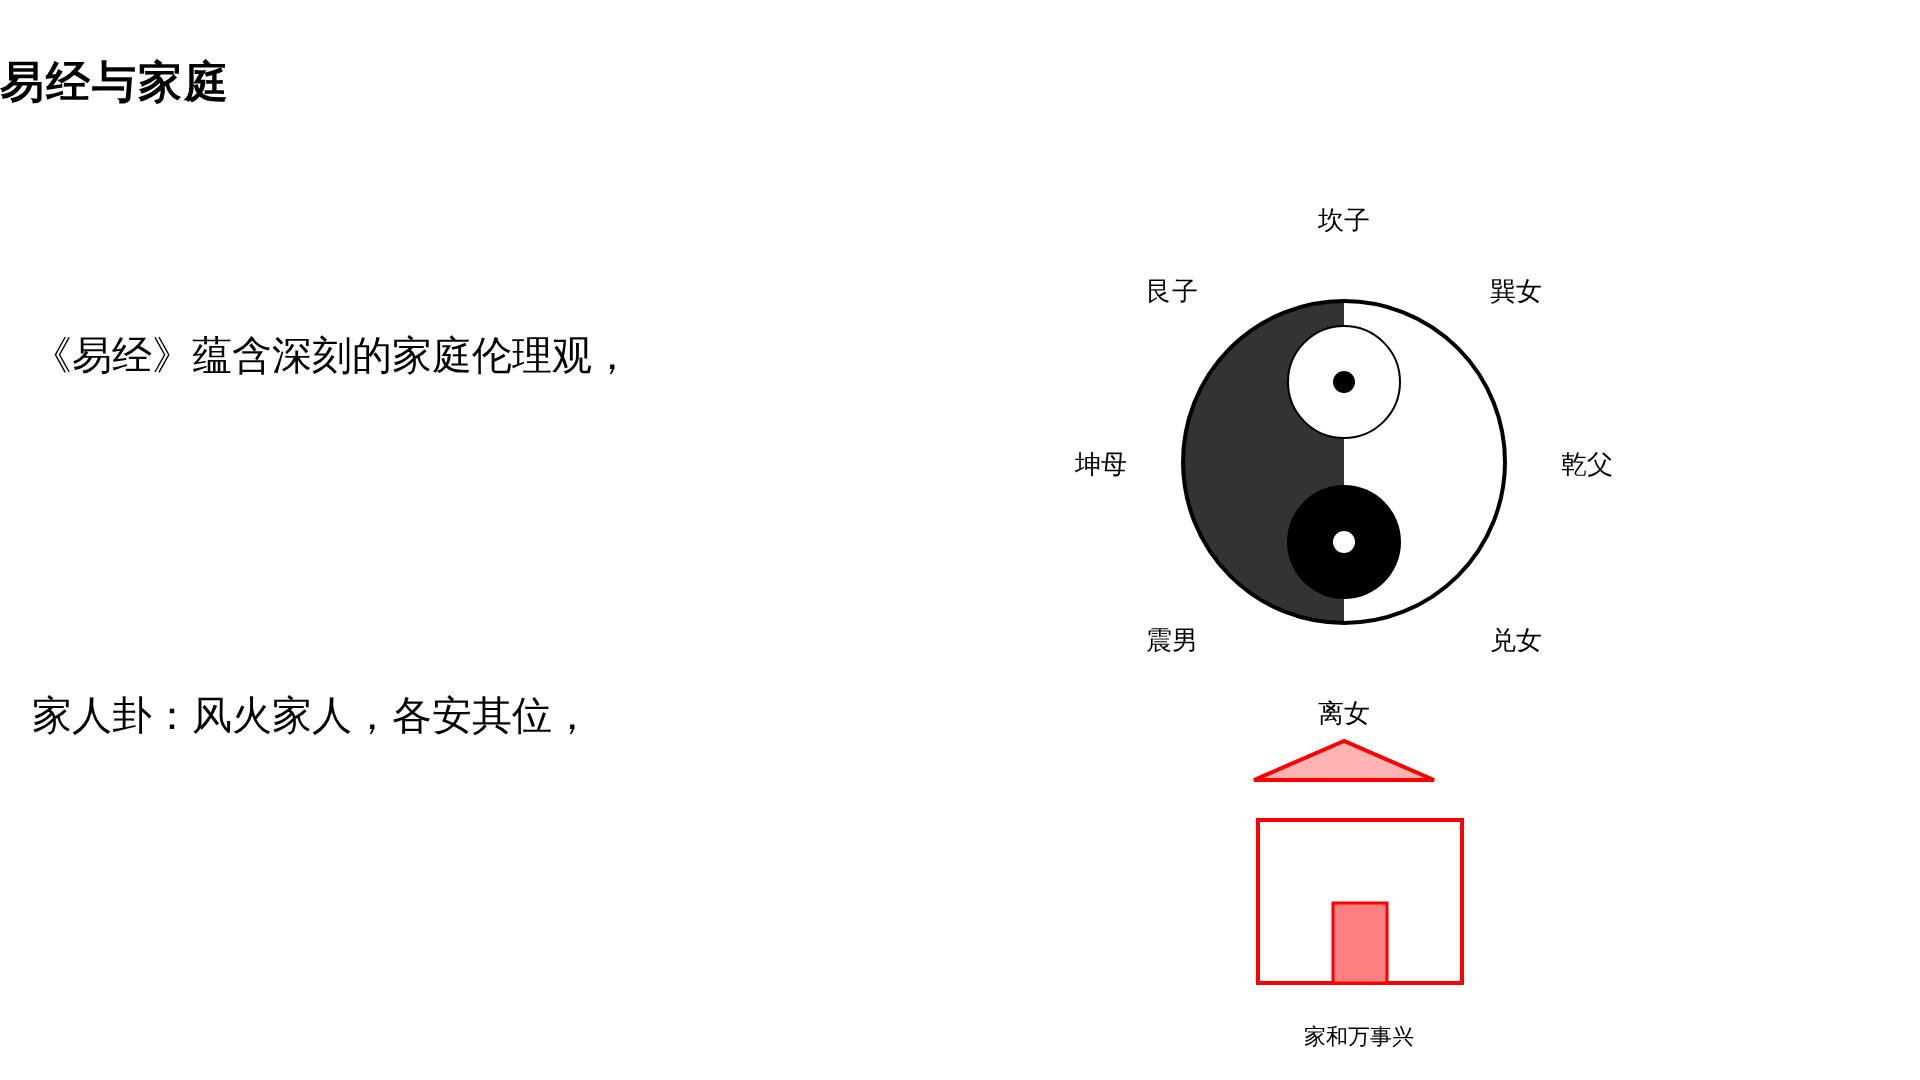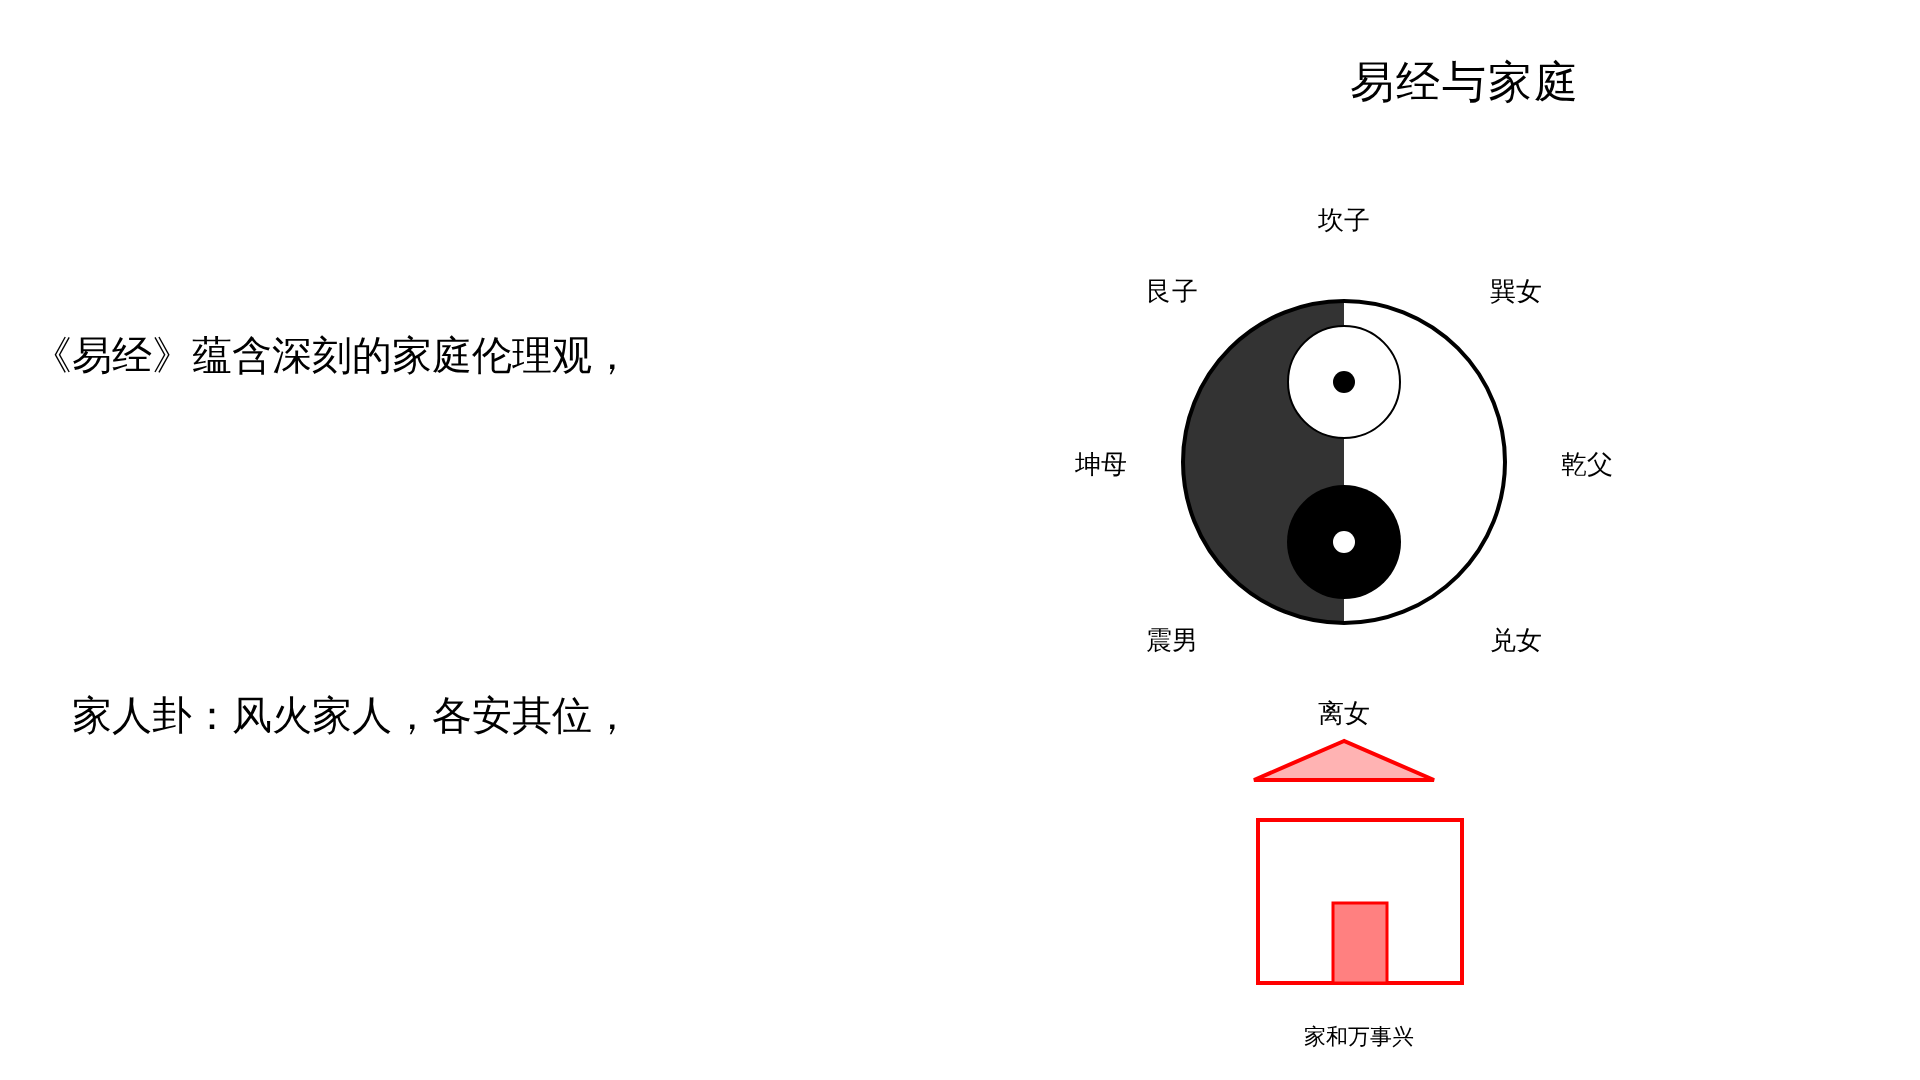--- a/index.html
+++ b/index.html
@@ -1,20 +1,20 @@
 <!DOCTYPE html>
 <html><head>
 <meta charset="utf-8">
 <style>
   html, body { margin: 0; padding: 0; background: #ffffff; }
   body { width: 1920px; height: 1080px; position: relative; overflow: hidden; font-family: "DejaVu Sans", "Liberation Sans", sans-serif; color: #000; }
-  .title { position: absolute; left: 0; top: 52px; width: 1580px; text-align: right; font-size: 44px; font-weight: normal; line-height: 60px; letter-spacing: 2px; }
+  .title { position: absolute; left: 0; top: 52px; width: 1580px; text-align: left; font-size: 44px; font-weight: bold; line-height: 60px; letter-spacing: 2px; }
   .text-block { position: absolute; left: 32px; top: 188px; font-size: 40px; line-height: 67px; }
   .para { margin: 0 0 25px 0; white-space: pre; }
-  .para .line { display: block; height: 67px; text-align: right; }
+  .para .line { display: block; height: 67px; }
   svg.diagram { position: absolute; left: 0; top: 0; }
   svg text { font-family: "DejaVu Sans", "Liberation Sans", sans-serif; fill: #000; }
 </style>
 </head>
 <body>
 
 <div class="title">易经与家庭</div>
 
 <div class="text-block">
   <p class="para">

